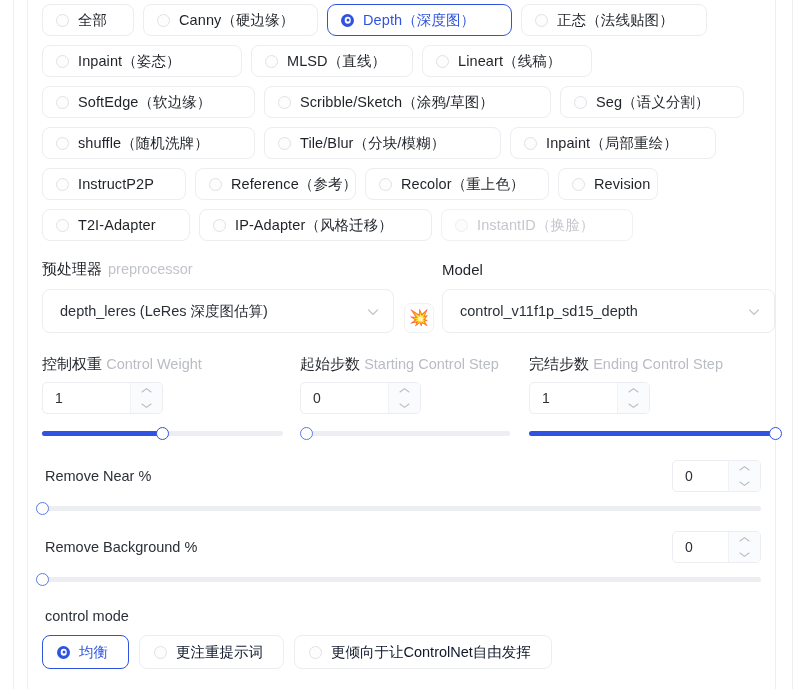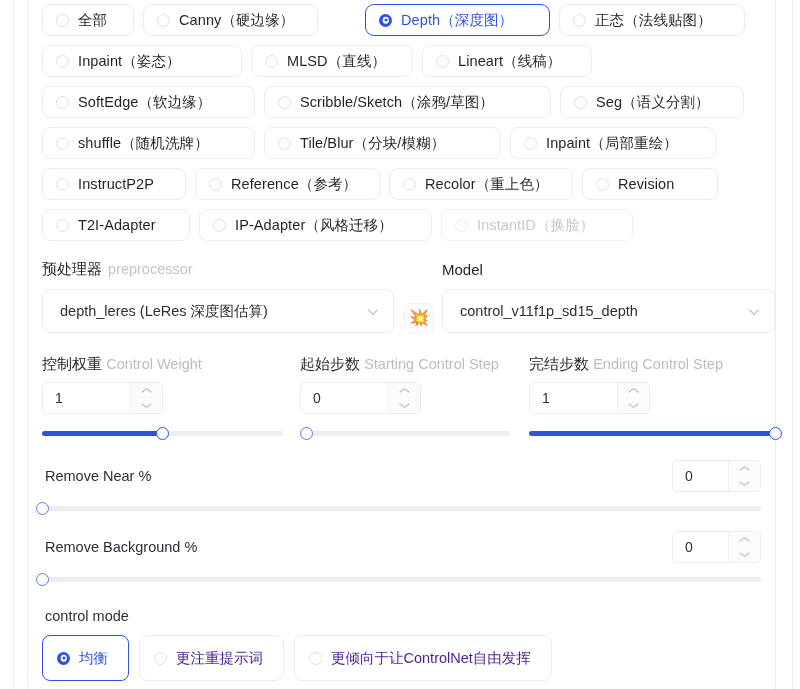--- a/index.html
+++ b/index.html
@@ -53,21 +53,20 @@
   }
   .pill .lbl {
     font-size: 14.5px;
     color: #1f2328;
     font-weight: 500;
     letter-spacing: .1px;
   }
   .pill.selected {
     border: 1.6px solid #2f53e0;
     border-radius: 9px;
-    margin-left: 38px;
   }
   .pill.selected .lbl { color: #2f53e0; }
   .pill.disabled { border-color: #f0f1f4; align-items: center; }
   .pill.disabled .lbl { color: #c4c7cd; }
 
   .radio {
     width: 13px; height: 13px;
     border-radius: 50%;
     border: 1.4px solid #dfe1e6;
     background: #fdfdfe;
@@ -262,25 +261,25 @@
   
   .cm-block { margin-top: 22px; padding-left: 14px; }
   .cm-title { font-size: 14.5px; color: #2b3038; padding-left: 3px; }
   .cm-row { display: flex; gap: 10px; margin-top: 11px; }
   .cm-pill {
     display: flex; align-items: center; gap: 9px;
     border: 1px solid #ebedf0;
     border-radius: 8px;
     background: #ffffff;
     padding: 0 20px 0 14px;
-    height: 46px;
+    height: 34px;
     cursor: pointer;
     white-space: nowrap;
   }
-  .cm-pill .lbl { font-size: 14.5px; color: #4c1d95; font-weight: 500; }
+  .cm-pill .lbl { font-size: 14.5px; color: #0f172a; font-weight: 500; }
   .cm-pill.selected { border: 1.6px solid #2f53e0; }
   .cm-pill.selected .lbl { color: #2f53e0; }
 </style>
 </head>
 <body>
 
 <div class="page">
 
   <div class="vrule a"></div>
   <div class="vrule b"></div>
@@ -348,29 +347,29 @@
           <div class="pill" style="width: 206px;">
             <span class="radio"></span>
             <span class="lbl">Inpaint（局部重绘）</span>
           </div>
         </div>
         <div class="radio-row">
           <div class="pill" style="width: 144px; text-align: center;">
             <span class="radio"></span>
             <span class="lbl">InstructP2P</span>
           </div>
-          <div class="pill" style="width: 185px;">
+          <div class="pill" style="width: 161px;">
             <span class="radio"></span>
             <span class="lbl">Reference（参考）</span>
           </div>
           <div class="pill" style="width: 184px;">
             <span class="radio"></span>
             <span class="lbl">Recolor（重上色）</span>
           </div>
-          <div class="pill" style="width: 136px;">
+          <div class="pill" style="width: 100px;">
             <span class="radio"></span>
             <span class="lbl">Revision</span>
           </div>
         </div>
         <div class="radio-row">
           <div class="pill" style="width: 148px;">
             <span class="radio"></span>
             <span class="lbl">T2I-Adapter</span>
           </div>
           <div class="pill" style="width: 233px;">

